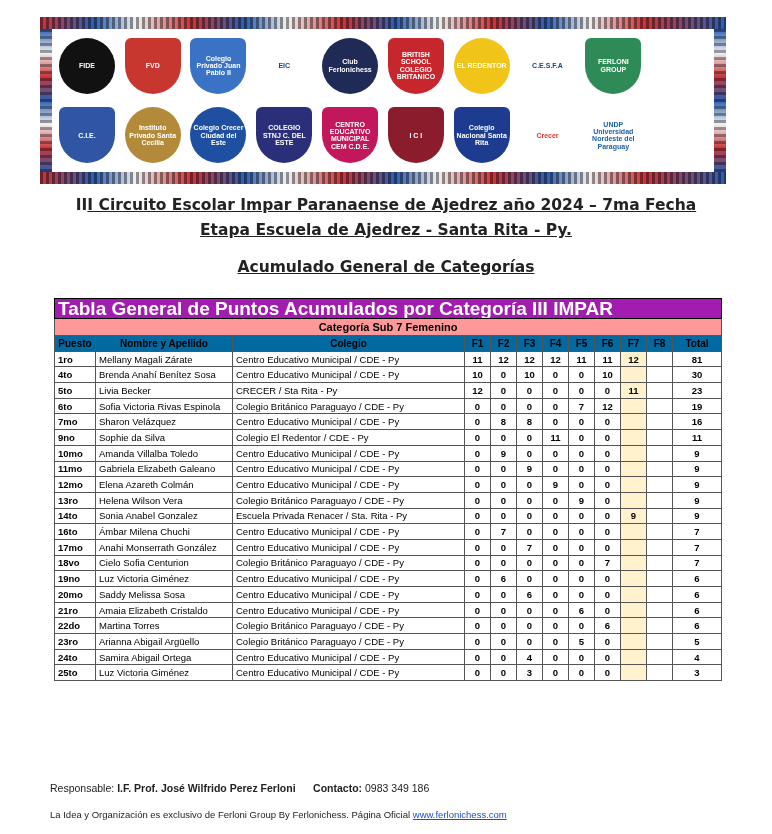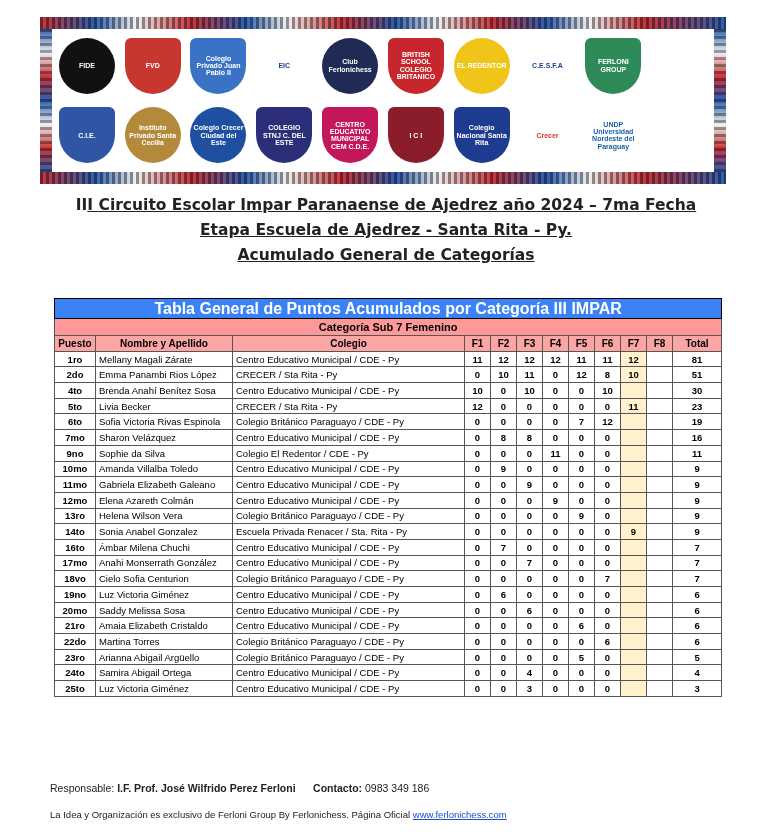--- a/index.html
+++ b/index.html
@@ -12,27 +12,27 @@
   .side.l{left:0}.side.r{right:0}
   .side span{display:block;height:100%;background:repeating-linear-gradient(180deg,rgba(0,0,0,.7) 0 3px,transparent 3px 7px);opacity:.5}
   .logos{position:absolute;left:14px;right:14px;top:14px;bottom:14px;display:grid;grid-template-columns:repeat(10,1fr);grid-template-rows:1fr 1fr;align-items:center;justify-items:center;}
   .logo{width:56px;height:56px;display:flex;align-items:center;justify-content:center;text-align:center;font-size:7px;font-weight:bold;line-height:1.05;color:#fff;}
   .logo.circle{border-radius:50%;}
   .logo.shield{border-radius:6px 6px 28px 28px;}
   .logo.plain{color:#1d3f8f;background:transparent;}
   .logo span{padding:2px;}
   h1{position:absolute;left:0;width:772px;margin:0;text-align:center;font-family:"DejaVu Sans",sans-serif;font-size:15.5px;font-weight:bold;color:#222;}
   h1 u{text-decoration:underline;margin-top:44px;}
-  .t1{top:196px}.t2{top:221px}.t3{top:246px}
+  .t1{top:196px}.t2{top:221px}.t3{top:258px}
   table{position:absolute;left:54px;top:298px;border-collapse:collapse;font-family:"Liberation Sans",sans-serif;font-size:9.5px;table-layout:fixed;width:667px;}
   td,th{border:1px solid #555;padding:0 3px;height:14.7px;line-height:13px;white-space:nowrap;overflow:hidden;}
-  .title-row td{background:#3b82f6;color:#fff;font-size:16px;font-weight:bold;text-align:center;height:19px;border-color:#000;}
+  .title-row td{background:#a21caf;color:#fff;font-size:19px;font-weight:bold;height:19px;border-color:#000;}
   .cat-row td{background:#ff9999;color:#000;font-weight:bold;text-align:center;font-size:11px;height:16px;}
-  .head-row th{background:#fca5a5;color:#000;font-weight:bold;font-size:10px;}
-  td.pos{text-align:center;font-weight:bold;}
+  .head-row th{background:#0369a1;color:#000;font-weight:bold;font-size:10px;}
+  td.pos{text-align:left;font-weight:bold;}
   td.num{text-align:center;font-weight:bold;}
   td.f7{background:#fff2cc;}
   td.sel{outline:1.5px solid #2a6fd6;outline-offset:-1px;}
   .footer1{position:absolute;left:50px;top:782px;font-size:10.5px;color:#222;font-family:"Liberation Sans",sans-serif;}
   .footer1 b{font-weight:bold;}
   .footer2{position:absolute;left:50px;top:809px;font-size:9.5px;color:#222;font-family:"Liberation Sans",sans-serif;}
   .footer2 a{color:#1a4fd0;text-decoration:underline;text-align:right;}
 </style>
 </head>
 <body>
@@ -164,34 +164,20 @@
         <td class="num">12</td>
         <td class="num">12</td>
         <td class="num">12</td>
         <td class="num">11</td>
         <td class="num">11</td>
         <td class="num f7">12</td>
         <td class="num"></td>
         <td class="num">81</td>
       </tr>
       <tr>
-        <td class="pos">2do</td>
-        <td>Emma Panambi Rios López</td>
-        <td>CRECER / Sta Rita - Py</td>
-        <td class="num">0</td>
-        <td class="num">10</td>
-        <td class="num">11</td>
-        <td class="num">0</td>
-        <td class="num">12</td>
-        <td class="num">8</td>
-        <td class="num f7">10</td>
-        <td class="num"></td>
-        <td class="num">51</td>
-      </tr>
-      <tr>
         <td class="pos">4to</td>
         <td>Brenda Anahí Benítez Sosa</td>
         <td>Centro Educativo Municipal / CDE - Py</td>
         <td class="num">10</td>
         <td class="num">0</td>
         <td class="num">10</td>
         <td class="num">0</td>
         <td class="num">0</td>
         <td class="num">10</td>
         <td class="num f7"></td>

